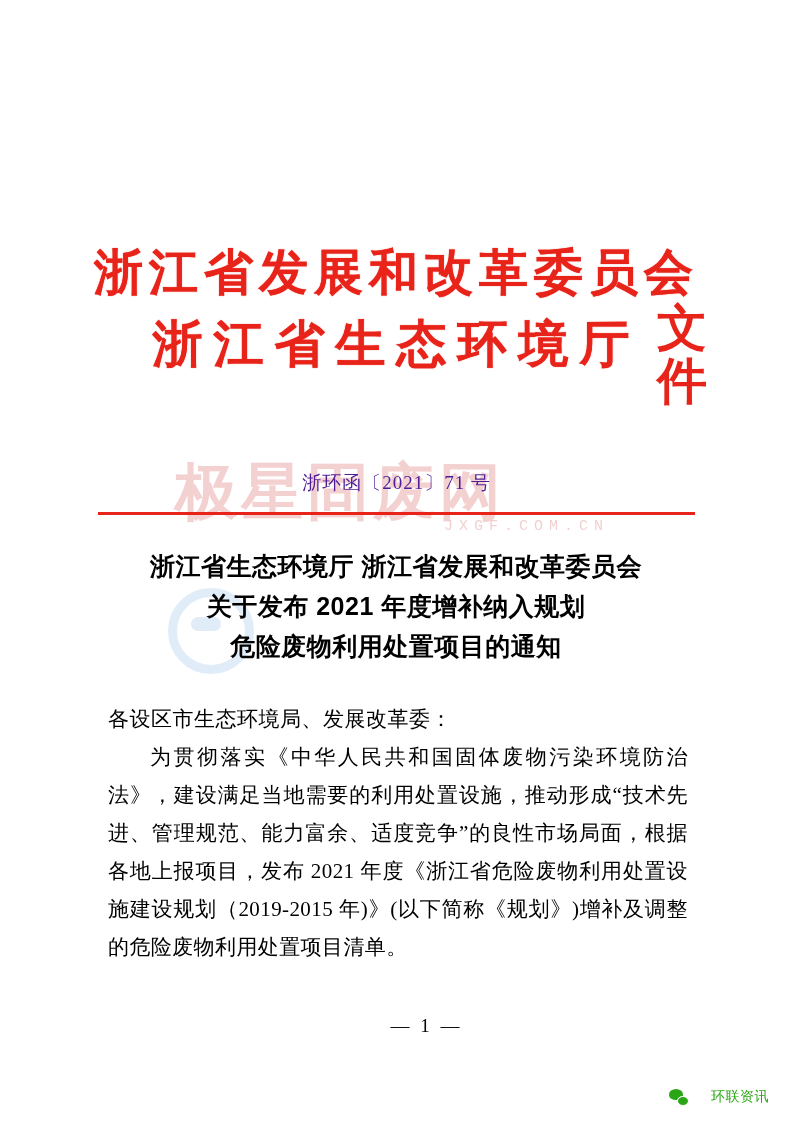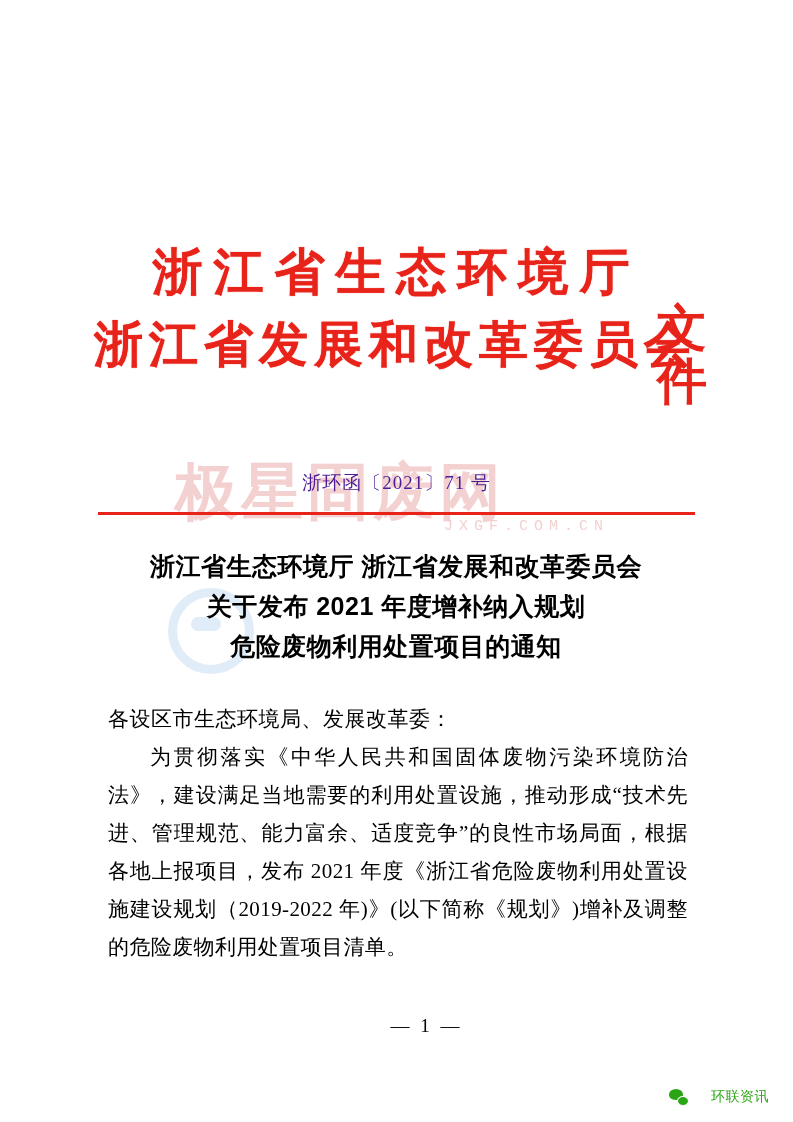--- a/index.html
+++ b/index.html
@@ -238,44 +238,44 @@
 
 <div class="page">
 
   <div class="watermark">
     <div class="wm-text">极星固废网</div>
     <div class="wm-sub">JXGF.COM.CN</div>
     <div class="wm-circle"></div>
   </div>
 
   <div class="masthead">
+    <div class="mast-line mast-line2">
+      <span class="txt">浙江省发展和改革委员会</span>
+    </div>
     <div class="mast-line mast-line1">
       <span class="txt">浙江省生态环境厅</span>
-    </div>
-    <div class="mast-line mast-line2">
-      <span class="txt">浙江省发展和改革委员会</span>
     </div>
     <div class="mast-wenjian">
       <span>文</span>
       <span>件</span>
     </div>
   </div>
 
   <div class="docnum">浙环函〔2021〕71 号</div>
   <div class="red-rule"></div>
 
   <div class="title">
     <div>浙江省生态环境厅 浙江省发展和改革委员会</div>
     <div>关于发布 2021 年度增补纳入规划</div>
     <div>危险废物利用处置项目的通知</div>
   </div>
 
   <div class="body-text">
     <div class="salutation">各设区市生态环境局、发展改革委：</div>
-    <div class="para">为贯彻落实《中华人民共和国固体废物污染环境防治法》，建设满足当地需要的利用处置设施，推动形成“技术先进、管理规范、能力富余、适度竞争”的良性市场局面，根据各地上报项目，发布 2021 年度《浙江省危险废物利用处置设施建设规划（2019-2022 年)》(以下简称《规划》)增补及调整的危险废物利用处置项目清单。</div>
+    <div class="para">为贯彻落实《中华人民共和国固体废物污染环境防治法》，建设满足当地需要的利用处置设施，推动形成“技术先进、管理规范、能力富余、适度竞争”的良性市场局面，根据各地上报项目，发布 2021 年度《浙江省危险废物利用处置设施建设规划（2019-2015 年)》(以下简称《规划》)增补及调整的危险废物利用处置项目清单。</div>
   </div>
 
   <div class="pagenum">— 1 —</div>
 
   <div class="footer-badge">
     <span class="wechat-icon">
       <span class="b1"></span>
         <span class="b2"></span>
     </span>
     <span class="label">环联资讯</span>

